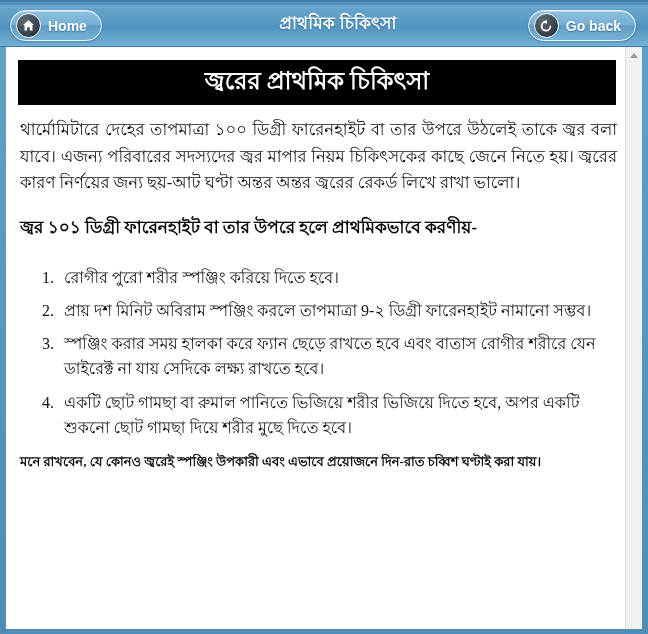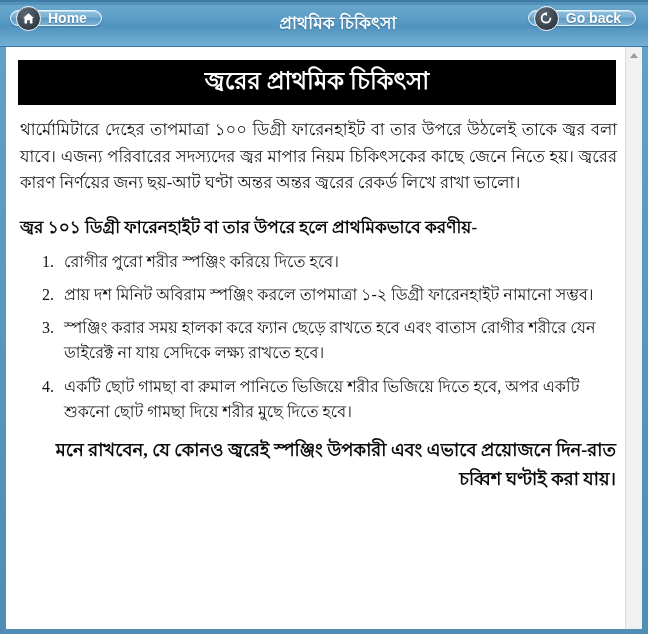--- a/index.html
+++ b/index.html
@@ -48,21 +48,21 @@
     color: #ffffff;
     letter-spacing: 0.2px;
     text-shadow: 0 1px 1px rgba(20,60,90,.45);
     white-space: nowrap;
     margin-left: 28px;
   }
 
   .nav-btn {
     position: absolute;
     top: 8px;
-    height: 16px;
+    height: 31px;
     box-sizing: border-box;
     display: flex;
     align-items: center;
     gap: 7px;
     padding: 0 14px 0 5px;
     border-radius: 16px;
     background: linear-gradient(to bottom, #8dc0de 0%, #78b0d4 45%, #5e9cc5 52%, #79b2d6 100%);
     border: 1px solid #eaf4fb;
     box-shadow: 0 1px 2px rgba(30,70,100,.35), inset 0 1px 0 rgba(255,255,255,.45);
     cursor: pointer;
@@ -173,44 +173,44 @@
     line-height: 1.62;
     text-align: justify;
     margin: 0 1px 18px 6px;
     color: #131313;
   }
 
   .subhead {
     font-size: 17px;
     font-weight: bold;
     line-height: 1.5;
-    margin: 0 2px 8px 6px;
+    margin: 0 2px 24px 6px;
     color: #0a0a0a;
   }
 
   ol.steps {
     margin: 0 6px 12px 0;
     padding-left: 44px;
     font-size: 16px;
     line-height: 1.58;
   }
   ol.steps li {
     margin-bottom: 2px;
     padding-left: 6px;
     text-align: left;
     color: #131313;
     margin-top: 8px;
   }
 
   .closing {
-    font-size: 18px;
+    font-size: 13px;
     font-weight: bold;
     line-height: 1.6;
     margin: 8px 2px 0 6px;
-    text-align: right;
+    text-align: left;
     color: #0a0a0a;
   }
 </style>
 </head>
 <body>
 
 <div id="app">
 
   <div class="titlebar">
 
@@ -242,21 +242,21 @@
       <div class="doc">
 
         <div class="banner">জ্বরের প্রাথমিক চিকিৎসা</div>
 
         <p class="para">থার্মোমিটারে দেহের তাপমাত্রা ১০০ ডিগ্রী ফারেনহাইট বা তার উপরে উঠলেই তাকে জ্বর বলা যাবে। এজন্য পরিবারের সদস্যদের জ্বর মাপার নিয়ম চিকিৎসকের কাছে জেনে নিতে হয়। জ্বরের কারণ নির্ণয়ের জন্য ছয়-আট ঘণ্টা অন্তর অন্তর জ্বরের রেকর্ড লিখে রাখা ভালো।</p>
 
         <p class="subhead">জ্বর ১০১ ডিগ্রী ফারেনহাইট বা তার উপরে হলে প্রাথমিকভাবে করণীয়-</p>
 
         <ol class="steps">
           <li>রোগীর পুরো শরীর স্পঞ্জিং করিয়ে দিতে হবে।</li>
-          <li>প্রায় দশ মিনিট অবিরাম স্পঞ্জিং করলে তাপমাত্রা ১-২ ডিগ্রী ফারেনহাইট নামানো সম্ভব।</li>
+          <li>প্রায় দশ মিনিট অবিরাম স্পঞ্জিং করলে তাপমাত্রা 9-২ ডিগ্রী ফারেনহাইট নামানো সম্ভব।</li>
           <li>স্পঞ্জিং করার সময় হালকা করে ফ্যান ছেড়ে রাখতে হবে এবং বাতাস রোগীর শরীরে যেন ডাইরেক্ট না যায় সেদিকে লক্ষ্য রাখতে হবে।</li>
           <li>একটি ছোট গামছা বা রুমাল পানিতে ভিজিয়ে শরীর ভিজিয়ে দিতে হবে, অপর একটি শুকনো ছোট গামছা দিয়ে শরীর মুছে দিতে হবে।</li>
         </ol>
 
         <p class="closing">মনে রাখবেন, যে কোনও জ্বরেই স্পঞ্জিং উপকারী এবং এভাবে প্রয়োজনে দিন-রাত চব্বিশ ঘণ্টাই করা যায়।</p>
 
       </div>
     </div>
 
     <div class="scrollbar">

